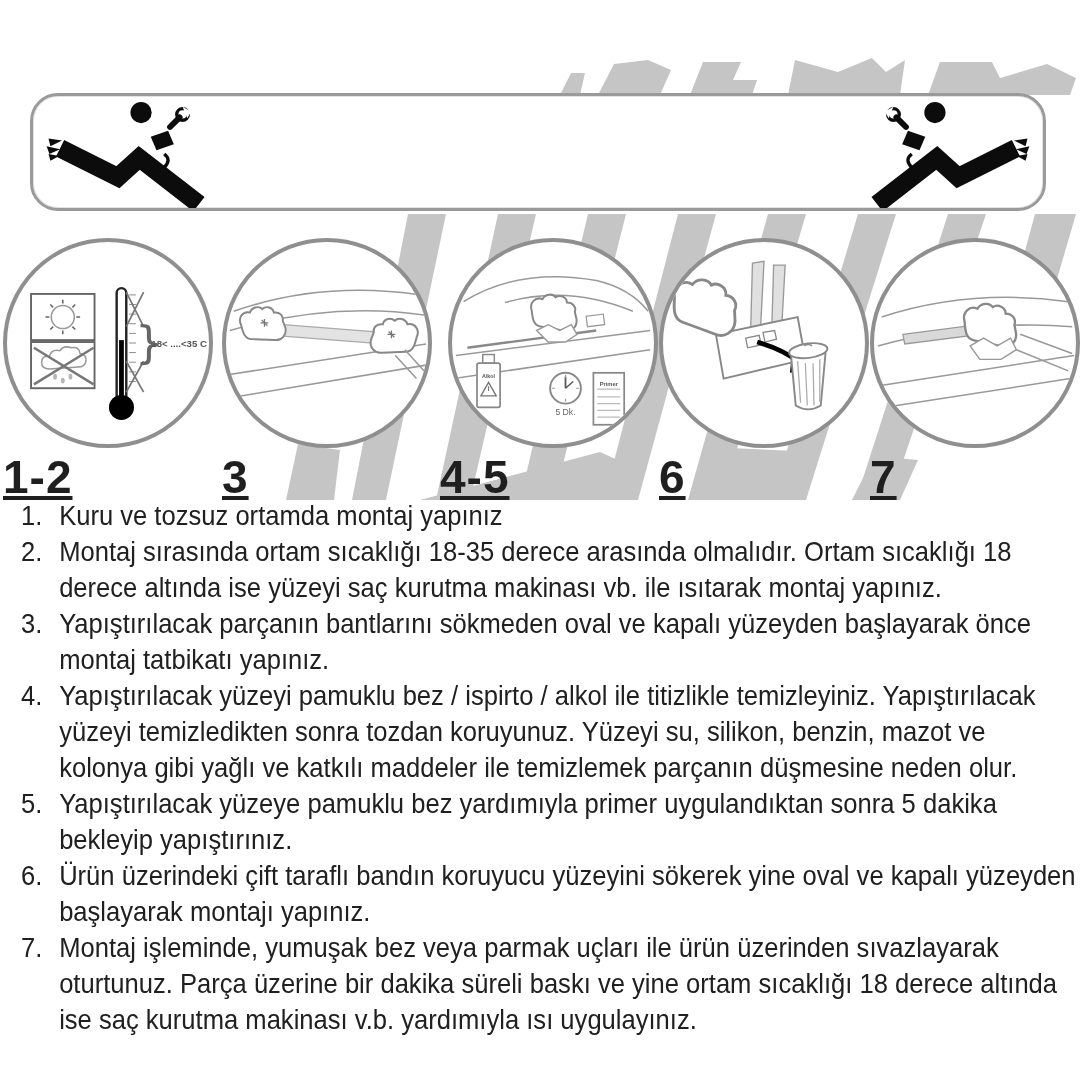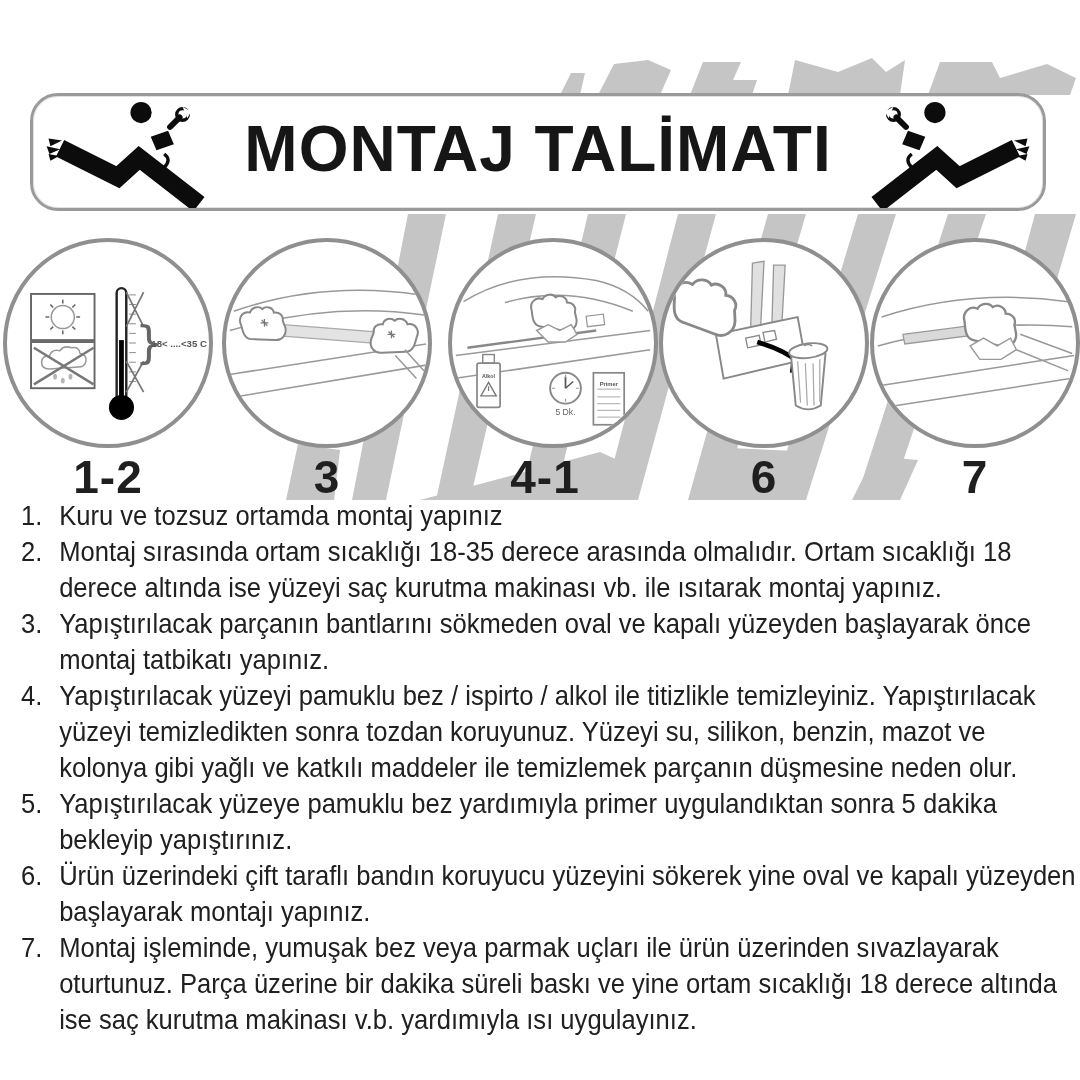--- a/index.html
+++ b/index.html
@@ -24,22 +24,22 @@
   .fig{position:absolute;top:4px;width:200px;height:108px;}
   .fig.left{left:10px;}
   .fig.right{right:10px;}
   
   .step-circle{
     position:absolute;top:238px;width:202px;height:202px;border-radius:50%;
     background:#ffffff;border:4px solid #8f8f8f;z-index:1;overflow:hidden;
   }
   .step-circle svg{width:100%;height:100%;display:block;}
   .step-label{
-    position:absolute;top:450px;width:210px;text-align:center;z-index:1;
-    font-size:46px;font-weight:600;color:#1f1f1f;letter-spacing:1px;
+    position:absolute;top:450px;width:210px;z-index:1;
+    font-size:46px;font-weight:600;color:#1f1f1f;letter-spacing:1px;text-decoration:underline;
   }
   
   .instructions{
     position:absolute;left:21px;top:498px;width:1136px;z-index:1;
     transform:scaleX(0.93);transform-origin:left top;
     font-size:27.5px;line-height:36px;color:#202020;
   }
   .instr{position:relative;padding-left:41px;}
   .instr .num{position:absolute;left:0;top:0;}
   .thin{stroke:#999;stroke-width:1.6;fill:none;}
@@ -89,21 +89,20 @@
     <polygon points="420,500 600,452 640,470 635,500"></polygon>
     <polygon points="700,500 730,448 820,452 800,500"></polygon>
     <polygon points="852,500 874,456 918,460 900,500"></polygon>
   </g>
 </svg>
 
 <div class="banner">
   <svg class="fig left" viewBox="0 0 200 112">
       <use href="#fig"></use>
     </svg>
-  <div class="banner-title">MONTAJ TALİMATI</div>
   <svg class="fig right" viewBox="0 0 200 112">
       <use href="#fig" transform="translate(200,0) scale(-1,1)"></use>
     </svg>
 </div>
 
 <div class="step-circle" style="left:3px">
   <svg viewBox="0 0 210 210">
     <rect x="25" y="54" width="66" height="48" fill="#fff" stroke="#666" stroke-width="2"></rect>
     <g>
       <circle cx="58" cy="78" r="12" class="thin" stroke="#666"></circle>
@@ -245,21 +244,21 @@
     <path d="M10,172 L204,142" class="thin"></path>
     <polygon points="30,96 108,86 110,96 32,106" fill="#d9d9d9" stroke="#999" stroke-width="1.3"></polygon>
     <use href="#hand" transform="translate(94,58) rotate(10) scale(1.1)"></use>
     <polygon points="100,108 114,100 128,108 142,100 148,112 132,122 110,122" fill="#fff" stroke="#999" stroke-width="1.5"></polygon>
     <path d="M152,96 L206,116 M148,112 L202,134" class="thin" stroke="#888"></path>
   </svg>
 </div>
 
 <div class="step-label" style="left:3px">1-2</div>
 <div class="step-label" style="left:222px">3</div>
-<div class="step-label" style="left:440px">4-1</div>
+<div class="step-label" style="left:440px">4-5</div>
 <div class="step-label" style="left:659px">6</div>
 <div class="step-label" style="left:870px">7</div>
 
 <div class="instructions">
   <div class="instr">
     <span class="num">1.</span>
     <span>Kuru ve tozsuz ortamda montaj yapınız</span>
   </div>
   <div class="instr">
     <span class="num">2.</span>

